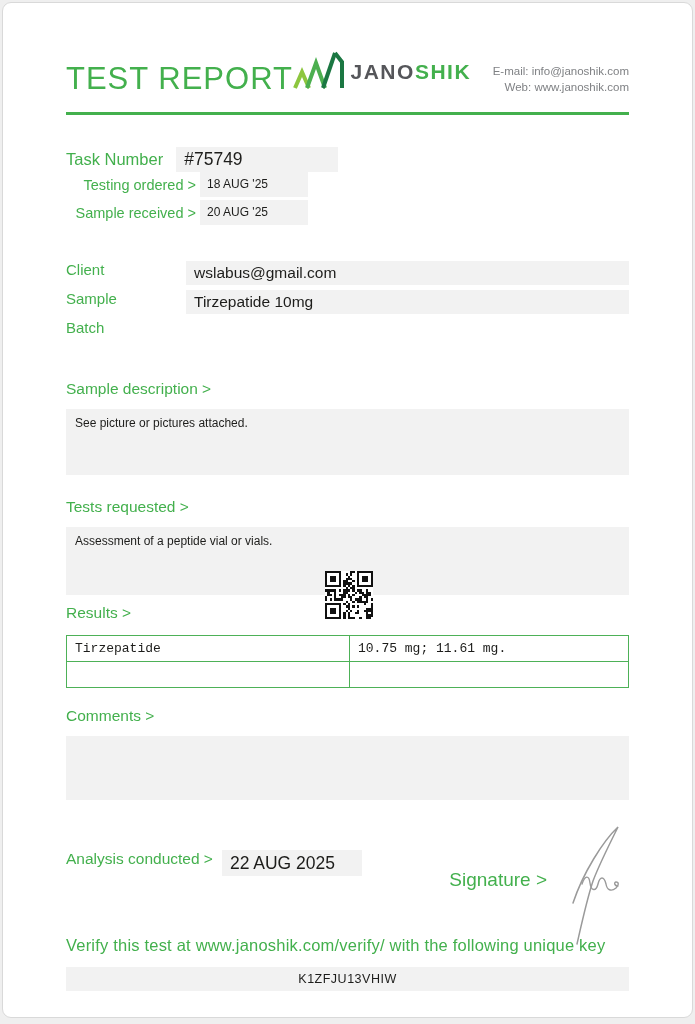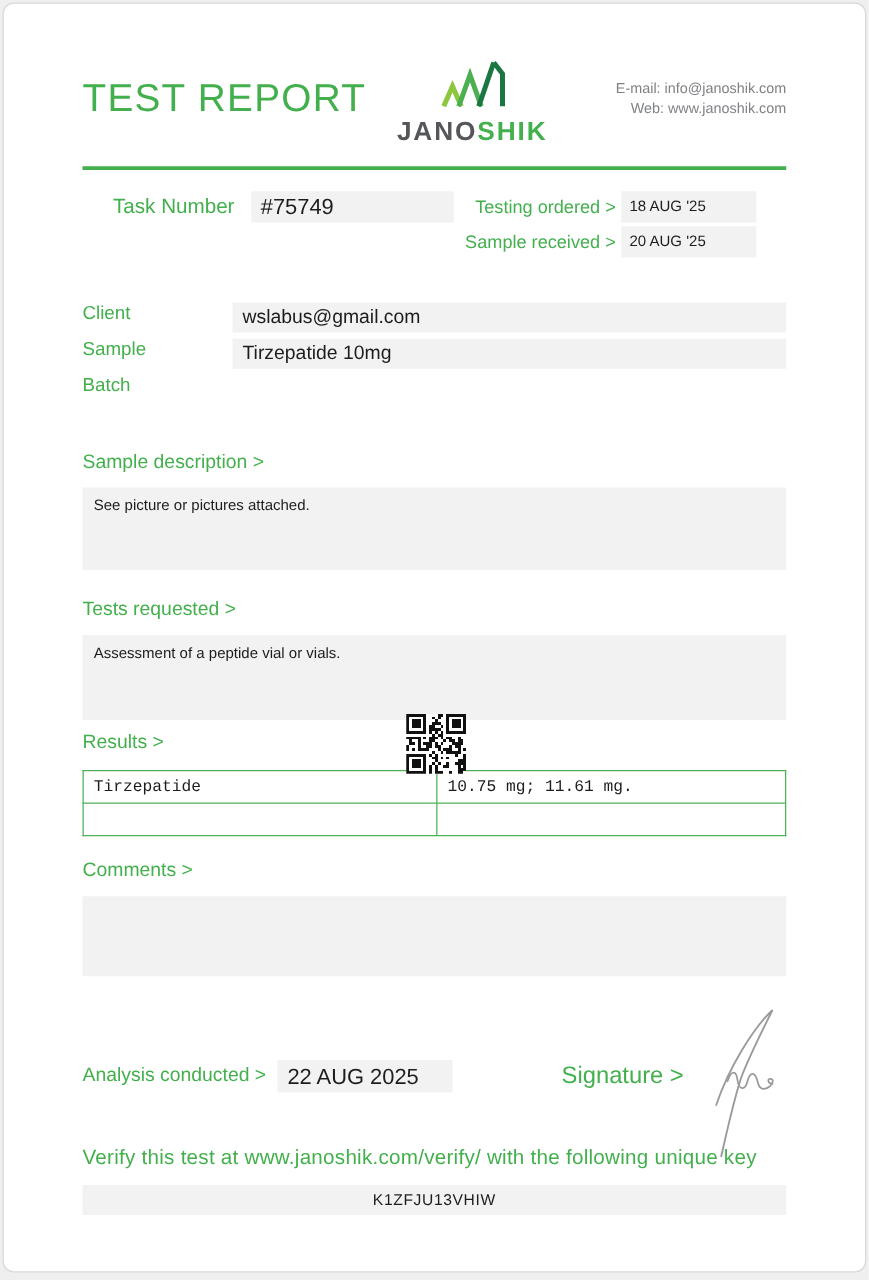--- a/index.html
+++ b/index.html
@@ -15,28 +15,28 @@
   }
   .page{
     width:691px;height:1016px;background:#ffffff;
     border:1px solid var(--border);border-radius:9px;
     position:relative;overflow:hidden;
   }
   .content{padding:0 63px;}
   
   .header{display:flex;justify-content:space-between;margin-top:42px;}
   .title{color:var(--green);font-size:31px;letter-spacing:1px;margin-top:16px;font-weight:400;}
-  .logo{display:flex;flex-direction:column;align-items:center;margin-left:-30px;}
+  .logo{display:flex;flex-direction:row;align-items:center;margin-left:-30px;}
   .logo-text{font-size:21px;font-weight:700;letter-spacing:1.5px;margin-top:2px;}
   .logo-text .jano{color:#55565a;}
   .logo-text .shik{color:var(--green);}
   .contact{margin-top:18px;text-align:right;font-size:11.5px;line-height:16px;color:var(--graytx);}
   .hr{height:3px;background:var(--green);margin-top:15px;}
   
-  .task-row{display:flex;justify-content:center;margin-top:17px;}
+  .task-row{display:flex;justify-content:flex-start;margin-top:32px;flex-direction:column;}
   .task-left{display:flex;align-items:center;height:25px;}
   .task-label{color:var(--green);font-size:16.5px;}
   .task-value{width:162px;height:25px;background:var(--box);margin-left:13px;
               font-size:17.5px;line-height:25px;padding-left:8px;}
   .dates{display:flex;flex-direction:column;gap:3px;}
   .date-line{display:flex;align-items:center;height:25px;}
   .date-label{color:var(--green);font-size:14.5px;width:130px;text-align:right;}
   .date-value{width:108px;height:25px;background:var(--box);margin-left:4px;
               font-size:12px;line-height:25px;padding-left:7px;}
   
@@ -58,21 +58,21 @@
   .sec-results{margin-top:9px;}
   .results-table{width:100%;border-collapse:collapse;margin-top:13px;}
   .results-table td{
     border:1.5px solid #4db157;font-size:13px;height:26px;padding:2px 8px;vertical-align:middle;font-family:Liberation Mono, monospace;
   }
   .results-table td.col-name{width:283px;}
   
   .sec-comments{margin-top:19px;}
   .box-comments{height:64px;}
   
-  .analysis-row{display:flex;align-items:center;margin-top:50px;height:60px;position:relative;}
+  .analysis-row{display:flex;margin-top:50px;height:60px;position:relative;}
   .analysis-label{color:var(--green);font-size:15.5px;}
   .analysis-value{width:140px;height:26px;background:var(--box);margin-left:9px;
                   font-size:17.5px;line-height:26px;padding-left:8px;}
   .sig-group{margin-left:auto;display:flex;align-items:center;}
   .sig-label{color:var(--green);font-size:19px;}
   .sig-svg{margin-left:14px;overflow:visible;position:relative;top:6px;}
   
   .verify-line{margin-top:26px;color:var(--green);font-size:16.5px;letter-spacing:0.2px;}
   .key-box{margin-top:12px;height:24px;background:var(--box);text-align:center;
            font-size:12.5px;line-height:24px;letter-spacing:0.5px;}

